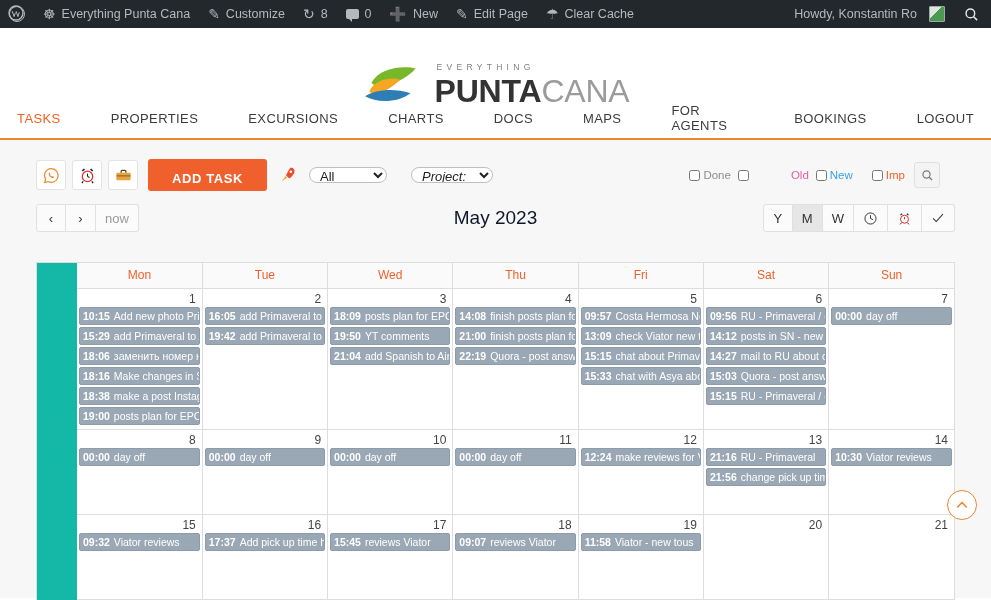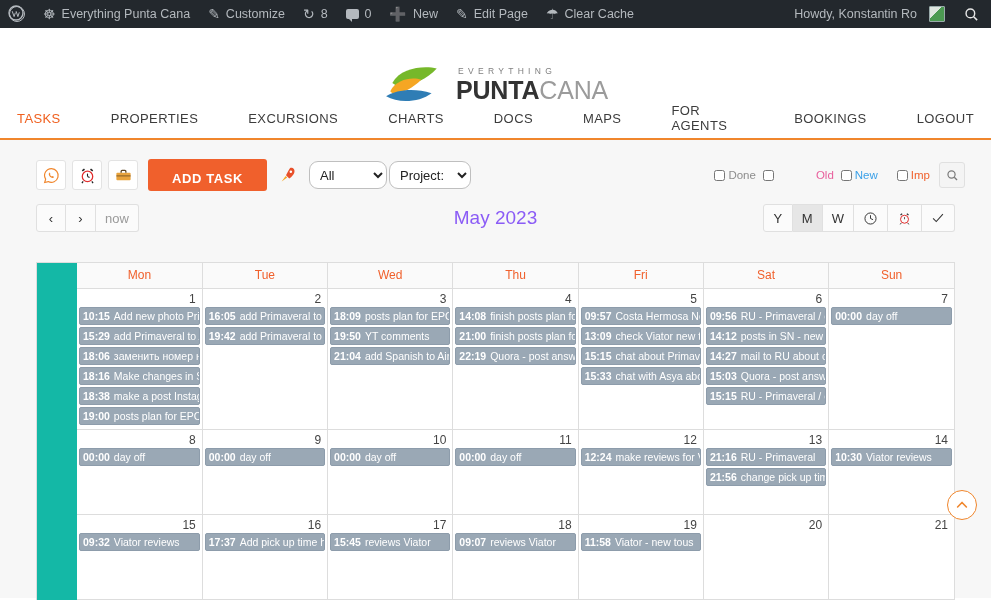--- a/index.html
+++ b/index.html
@@ -47,21 +47,21 @@
     height:70px; display:flex; align-items:center; justify-content:center;
     background:#fff;
   }
   .logo{ display:flex; align-items:center; gap:11px;margin-top:44px; }
   .logo-mark{ width:62px; height:44px; flex:0 0 62px; }
   .logo-words{ display:flex; flex-direction:column; justify-content:center; }
   .logo-top{
     font-size:8.5px; letter-spacing:4.3px; color:#808080; line-height:1;
     margin-bottom:3px; margin-left:2px;
   }
-  .logo-main{ font-size:25px; line-height:1; letter-spacing:-0.2px; }
+  .logo-main{ font-size:32px; line-height:1; letter-spacing:-0.2px; }
   .logo-main b{ color:#333; font-weight:bold; }
   .logo-main span{ color:#9b9b9b; font-weight:normal; }
 
   
   .mainnav{
     height:42px; display:flex; align-items:center; justify-content:center;
     gap:16px; border-bottom:2px solid #f0862c; background:#fff;
   }
   .navlink{
     font-size:13px; letter-spacing:.4px; color:#3c3c3c; padding:0 17px;
@@ -84,27 +84,27 @@
     background:#f0602c; color:#fff; border:none; border-radius:3px;
     height:32px; padding:12px 24px; font-size:13px; font-weight:bold; letter-spacing:.6px;
     cursor:pointer; margin-left:4px; margin-right:8px;
     font-family:"Liberation Sans",sans-serif;
   }
   .rocketbtn{
     width:26px;height:30px;background:transparent;border:none;
     display:flex;align-items:center;justify-content:center;cursor:pointer;margin-right:8px;
   }
   .sel{
-    height:28px; border:1px solid #bfbfbf; border-radius:9px; background:#fff;
-    font-size:13px; color:#222; padding:0 6px; min-width:78px; margin-right:2px;
+    height:16px; border:1px solid #bfbfbf; border-radius:9px; background:#fff;
+    font-size:13px; color:#222; padding:0 6px; min-width:78px; margin-right:24px;
     font-family:"Liberation Sans",sans-serif; cursor:pointer;
   }
-  .sel.wide{ min-width:82px; }
-
-  .filters{ margin-left:auto; display:flex; align-items:center; padding-right:26px; gap:0; }
+  .sel.wide{ min-width:82px;font-style:italic; }
+
+  .filters{ margin-left:auto; display:flex; align-items:center; padding-right:51px; gap:0; }
   .fchk{ display:flex; align-items:center; gap:3px; margin-right:7px; font-size:11.5px; cursor:pointer; }
   .fchk input{ width:11px;height:11px;margin:0; cursor:pointer; accent-color:#888;}
   .fchk.done{ color:#8d8d8d; }
   .fchk.old{ color:#e85f9c;gap:42px; }
   .fchk.new{ color:#3aa0e8; }
   .fchk.imp{ color:#f0602c;margin-left:12px; }
   .searchbtn{
     width:26px;height:26px;border:1px solid #e0e0e0;background:#f4f4f4;border-radius:3px;
     display:flex;align-items:center;justify-content:center;cursor:pointer;margin-left:2px;
   }
@@ -118,21 +118,21 @@
     height:28px; min-width:30px; padding:0 9px; border:1px solid #e0e0e0; border-left-width:0;
     background:#fbfbfb; font-size:13px; color:#333; display:flex; align-items:center;
     justify-content:center; cursor:pointer; font-family:"Liberation Sans",sans-serif;
   }
   .gbtn:first-child{ border-left-width:1px; border-radius:3px 0 0 3px; }
   .gbtn:last-child{ border-radius:0 3px 3px 0; }
   .gbtn.muted{ color:#9a9a9a; }
   .gbtn.active{ background:#e6e6e6; }
   .caltitle{
     position:absolute; left:0; right:0; text-align:center;
-    font-size:19px; color:#8b5cf6; pointer-events:none;
+    font-size:19px; color:#0f172a; pointer-events:none;
   }
   .rightgroup{ margin-left:auto; }
 
   
   .calwrap{
     margin:22px 36px 0 36px; background:#14b8a6; border:1px solid #dddddd;
     border-bottom:none; height:calc(100% - 112px); overflow:hidden;padding-left:40px;
   }
   table.cal{ width:100%; border-collapse:collapse; table-layout:fixed; }
   table.cal th{

